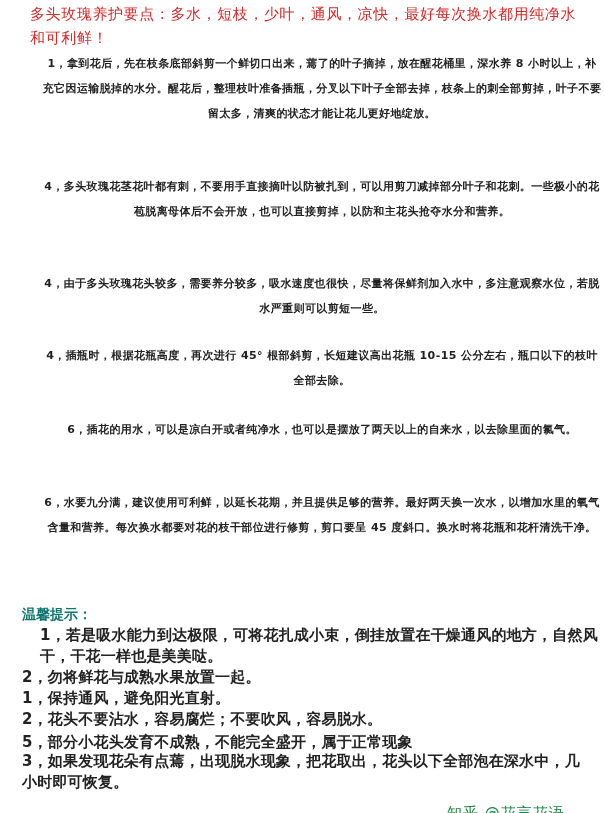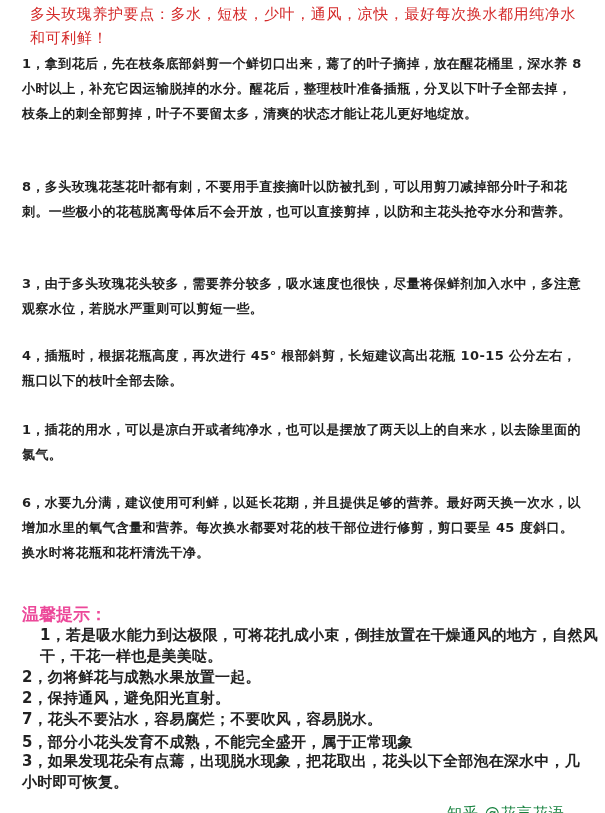--- a/index.html
+++ b/index.html
@@ -7,49 +7,49 @@
       width: 605px; height: 813px; overflow: hidden;
       background: #ffffff;
       font-family: "DejaVu Sans", "Liberation Sans", sans-serif;
       position: relative;
     }
     .intro {
       position: absolute; left: 30px; top: 2px; width: 560px;
       color: #d42a2a; font-size: 15px; line-height: 24px; letter-spacing: 0.6px;
     }
     .step {
-      position: absolute; left: 22px; width: 560px;
-      color: #222222; font-size: 13px; font-weight: bold; line-height: 25px; letter-spacing: 0.4px;
+      position: absolute; left: 42px; width: 560px;
+      color: #222222; font-size: 11px; font-weight: bold; line-height: 25px; letter-spacing: 0.4px; text-align: center;
     }
     .tips-title {
       position: absolute; left: 22px; top: 603px;
-      color: #ec4899; font-size: 17px; font-weight: bold; line-height: 22px;
+      color: #0f766e; font-size: 14px; font-weight: bold; line-height: 22px;
     }
     .tip {
       position: absolute; left: 22px; width: 570px;
       color: #222222; font-size: 15px; font-weight: bold; line-height: 21px; letter-spacing: 0.2px;
     }
     .watermark {
       position: absolute; left: 447px; top: 781px;
       color: #15803d; font-size: 15px; letter-spacing: 1px; margin-top: 23px;
     }
   </style>
 </head>
 <body>
 
 <div class="intro">多头玫瑰养护要点：多水，短枝，少叶，通风，凉快，最好每次换水都用纯净水和可利鲜！</div>
 
 <div class="step" style="top:51px;">1，拿到花后，先在枝条底部斜剪一个鲜切口出来，蔫了的叶子摘掉，放在醒花桶里，深水养 8 小时以上，补充它因运输脱掉的水分。醒花后，整理枝叶准备插瓶，分叉以下叶子全部去掉，枝条上的刺全部剪掉，叶子不要留太多，清爽的状态才能让花儿更好地绽放。</div>
-<div class="step" style="top:174px;">8，多头玫瑰花茎花叶都有刺，不要用手直接摘叶以防被扎到，可以用剪刀减掉部分叶子和花刺。一些极小的花苞脱离母体后不会开放，也可以直接剪掉，以防和主花头抢夺水分和营养。</div>
-<div class="step" style="top:271px;">3，由于多头玫瑰花头较多，需要养分较多，吸水速度也很快，尽量将保鲜剂加入水中，多注意观察水位，若脱水严重则可以剪短一些。</div>
+<div class="step" style="top:174px;">4，多头玫瑰花茎花叶都有刺，不要用手直接摘叶以防被扎到，可以用剪刀减掉部分叶子和花刺。一些极小的花苞脱离母体后不会开放，也可以直接剪掉，以防和主花头抢夺水分和营养。</div>
+<div class="step" style="top:271px;">4，由于多头玫瑰花头较多，需要养分较多，吸水速度也很快，尽量将保鲜剂加入水中，多注意观察水位，若脱水严重则可以剪短一些。</div>
 <div class="step" style="top:343px;">4，插瓶时，根据花瓶高度，再次进行 45° 根部斜剪，长短建议高出花瓶 10-15 公分左右，瓶口以下的枝叶全部去除。</div>
-<div class="step" style="top:417px;">1，插花的用水，可以是凉白开或者纯净水，也可以是摆放了两天以上的自来水，以去除里面的氯气。</div>
+<div class="step" style="top:417px;">6，插花的用水，可以是凉白开或者纯净水，也可以是摆放了两天以上的自来水，以去除里面的氯气。</div>
 <div class="step" style="top:490px;">6，水要九分满，建议使用可利鲜，以延长花期，并且提供足够的营养。最好两天换一次水，以增加水里的氧气含量和营养。每次换水都要对花的枝干部位进行修剪，剪口要呈 45 度斜口。换水时将花瓶和花杆清洗干净。</div>
 
 <div class="tips-title">温馨提示：</div>
 <div class="tip" style="top:625px;margin-left:18px;">1，若是吸水能力到达极限，可将花扎成小束，倒挂放置在干燥通风的地方，自然风干，干花一样也是美美哒。</div>
 <div class="tip" style="top:667px;">2，勿将鲜花与成熟水果放置一起。</div>
-<div class="tip" style="top:688px;">2，保持通风，避免阳光直射。</div>
-<div class="tip" style="top:709px;">7，花头不要沾水，容易腐烂；不要吹风，容易脱水。</div>
+<div class="tip" style="top:688px;">1，保持通风，避免阳光直射。</div>
+<div class="tip" style="top:709px;">2，花头不要沾水，容易腐烂；不要吹风，容易脱水。</div>
 <div class="tip" style="top:732px;">5，部分小花头发育不成熟，不能完全盛开，属于正常现象</div>
 <div class="tip" style="top:751px;">3，如果发现花朵有点蔫，出现脱水现象，把花取出，花头以下全部泡在深水中，几小时即可恢复。</div>
 
 <div class="watermark">知乎 @花言花语</div>
 
 </body></html>

